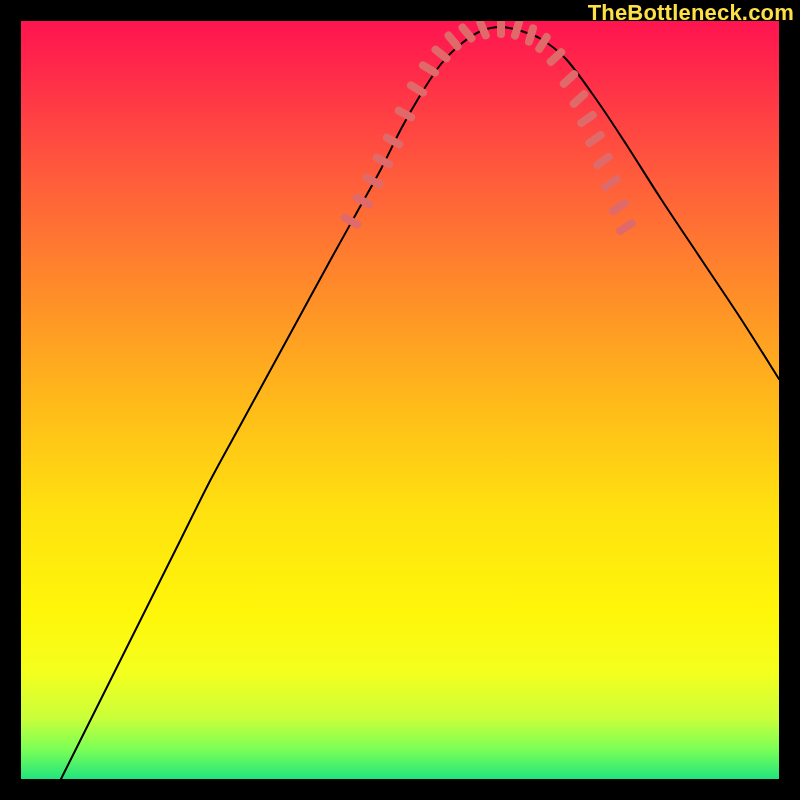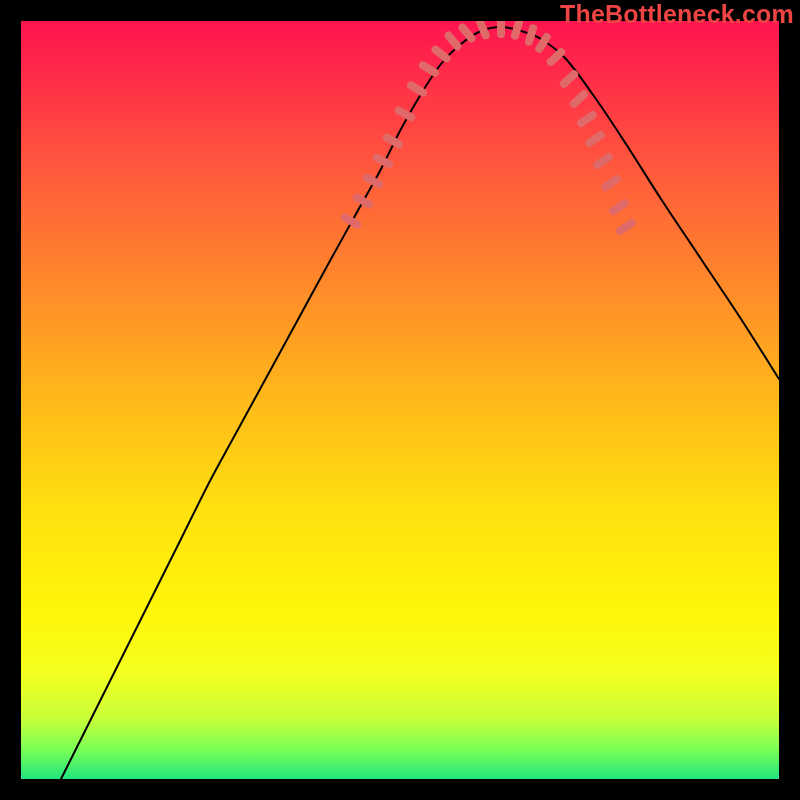--- a/index.html
+++ b/index.html
@@ -42,22 +42,22 @@
       #f4ff1e 86%,
       #c9ff3a 92%,
       #7dff55 96%,
       #20e57e 100%
     );
   }
   .watermark {
     position: absolute;
     top: 0;
     right: 6px;
-    color: #ef4444;
-    font-size: 25px;
+    color: #fde047;
+    font-size: 22px;
     font-weight: 600;
     letter-spacing: 0.2px;
     user-select: none;
   }
   svg.curve {
     position: absolute;
     inset: 0;
   }
 </style>
 </head>

